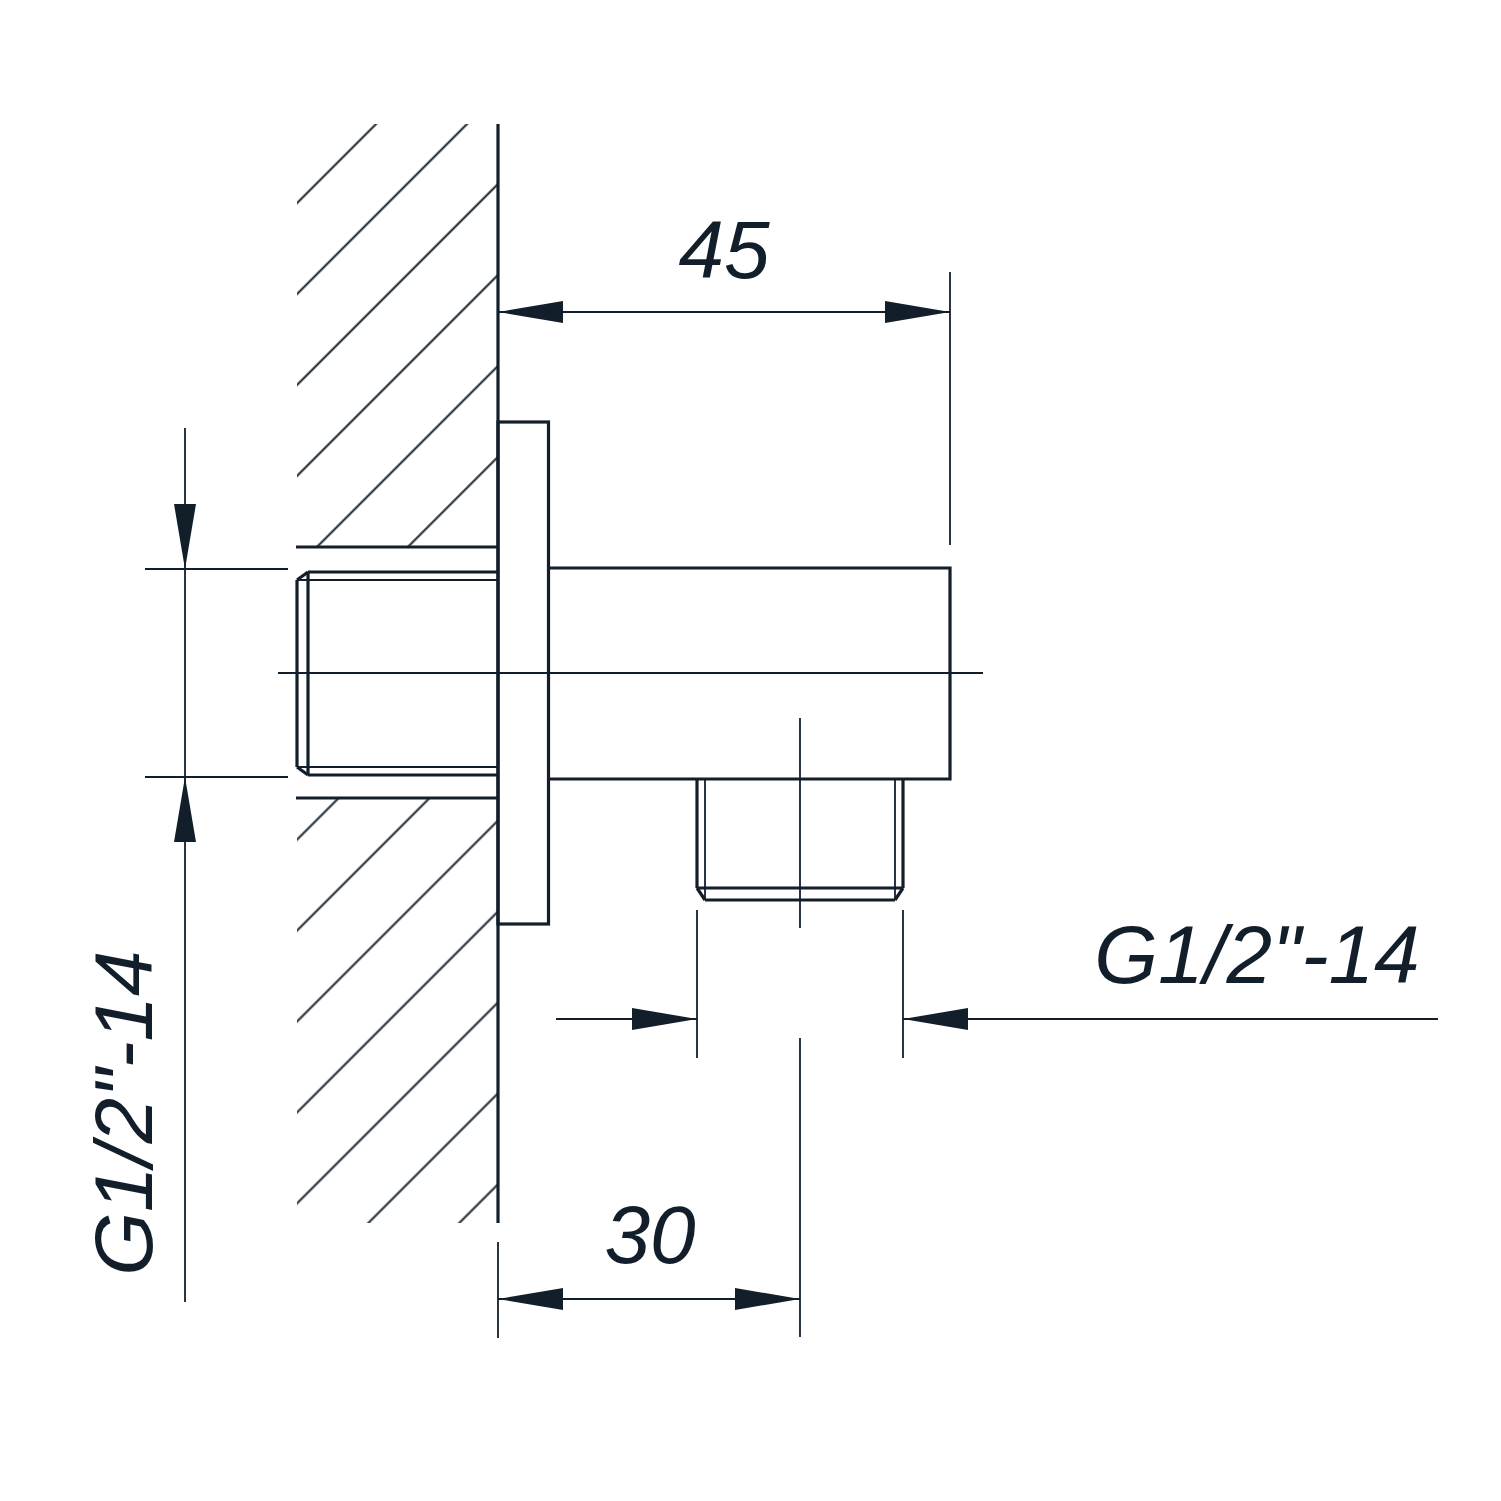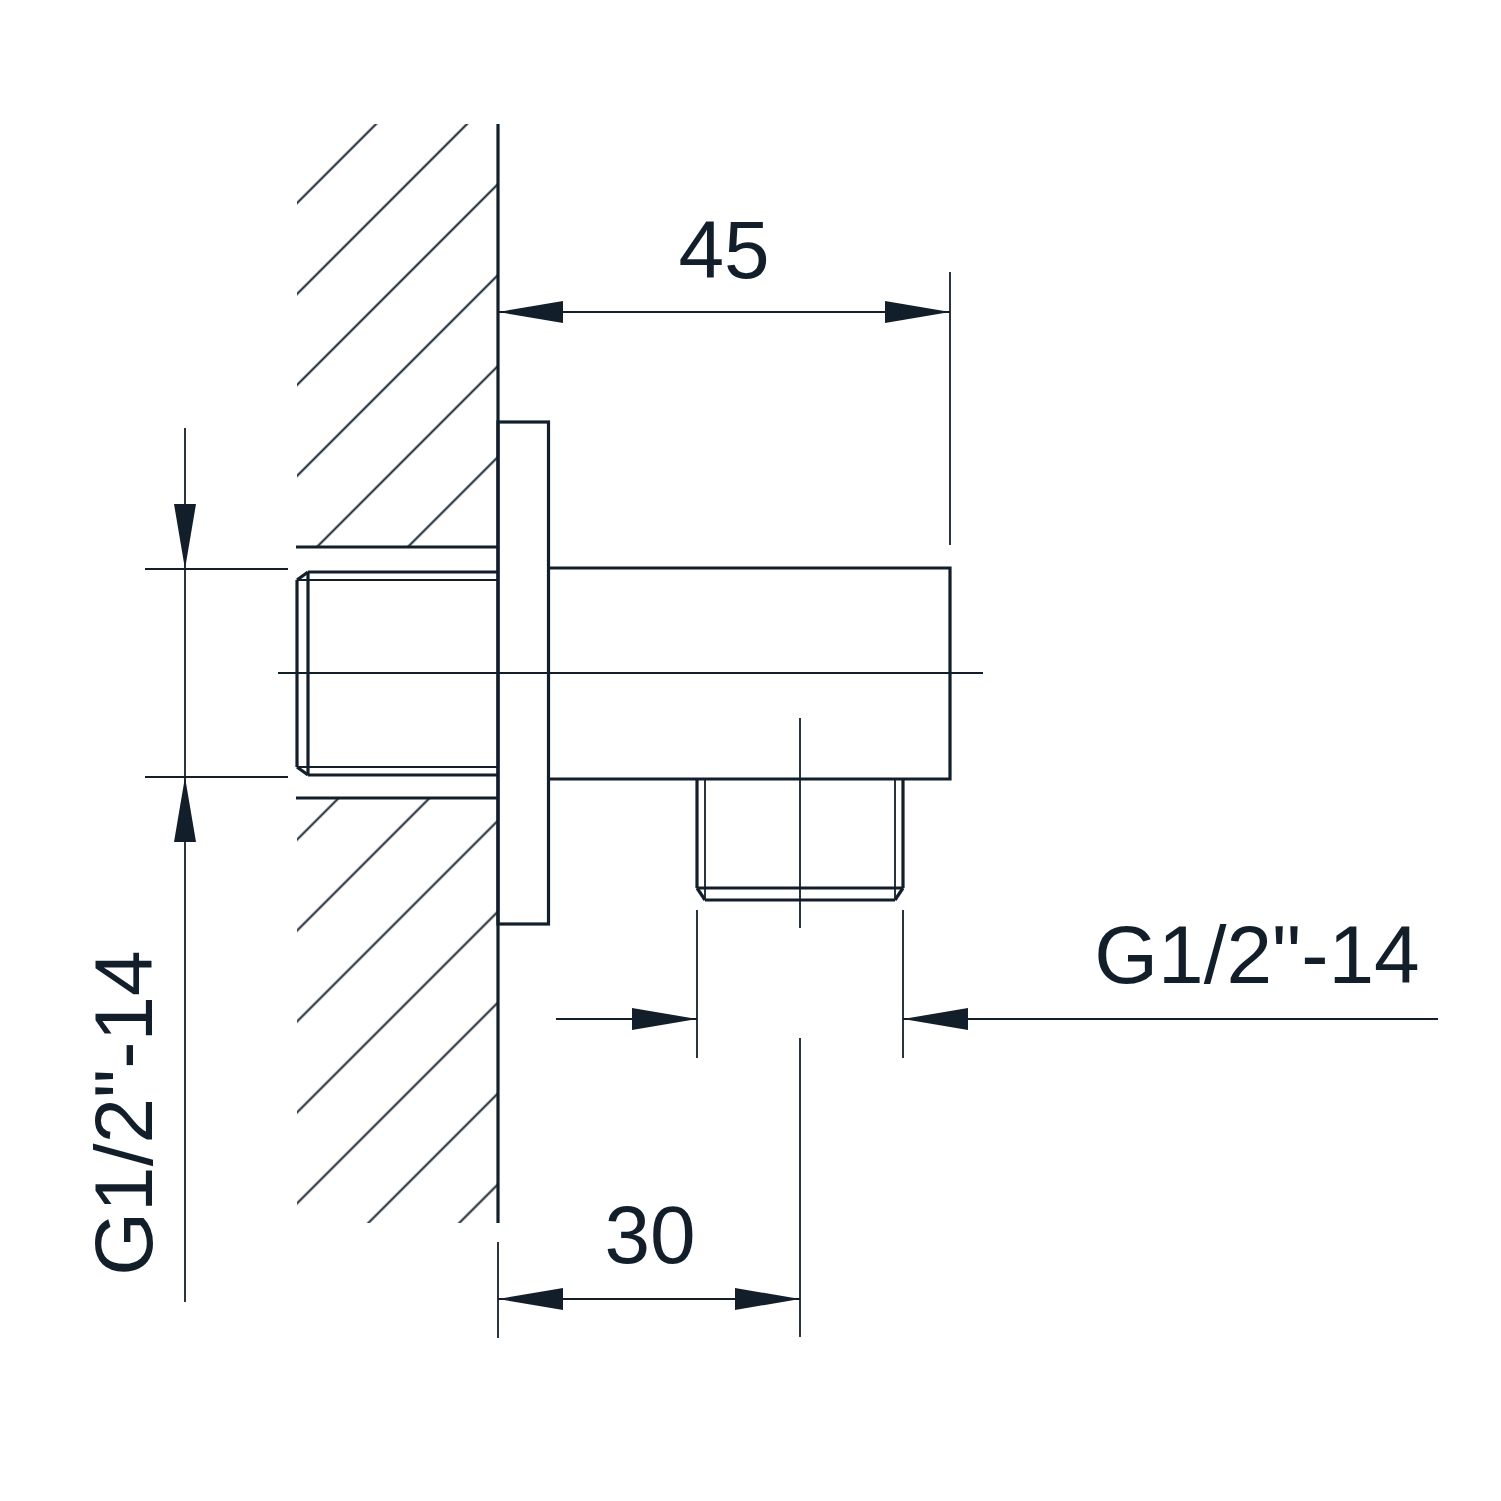--- a/index.html
+++ b/index.html
@@ -1,17 +1,17 @@
 <!DOCTYPE html>
 <html style="--ink: #121f2b; --paper: #ffffff;"><head>
 <meta charset="utf-8">
 <style>
   :root { --ink: #121f2b; --paper: #ffffff; }
   html, body { margin: 0; padding: 0; background: var(--paper); }
-  .stage { width: 1501px; height: 1501px; background: var(--paper); position: relative; }
+  .stage { width: 1501px; height: 1501px; background: var(--paper); position: relative; font-style: italic; }
   svg { display: block; color: var(--ink); }
   .thick { stroke: currentColor; stroke-width: 3.2; fill: none; }
   .thin  { stroke: currentColor; stroke-width: 1.8; fill: none; }
   .arrow { fill: currentColor; stroke: none; }
   .dim-label {
     font-family: "Liberation Sans", sans-serif;
     font-size: 82px;
     fill: currentColor;
     stroke: none;
   }

